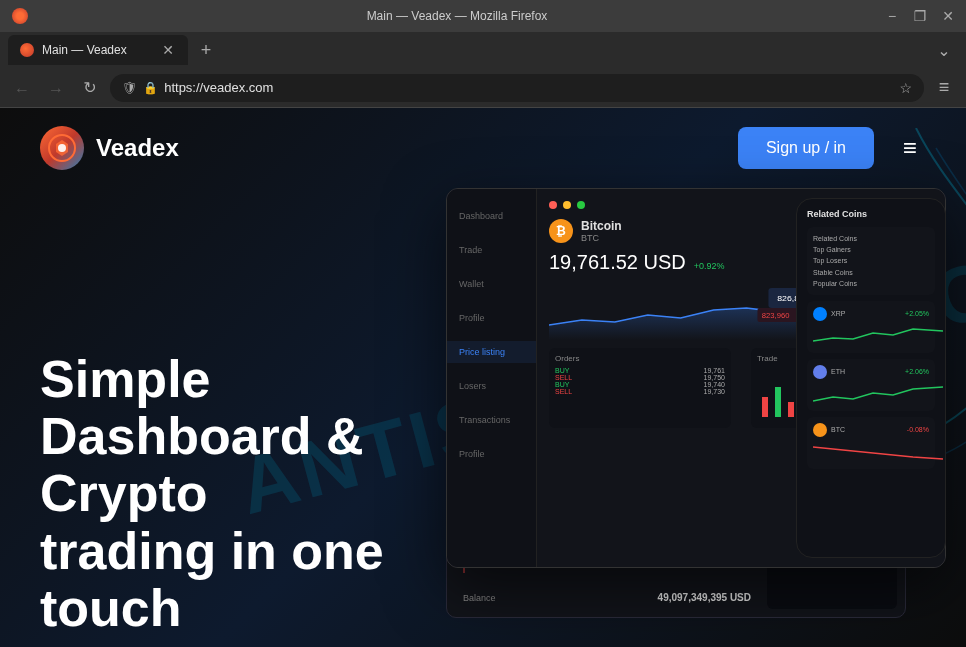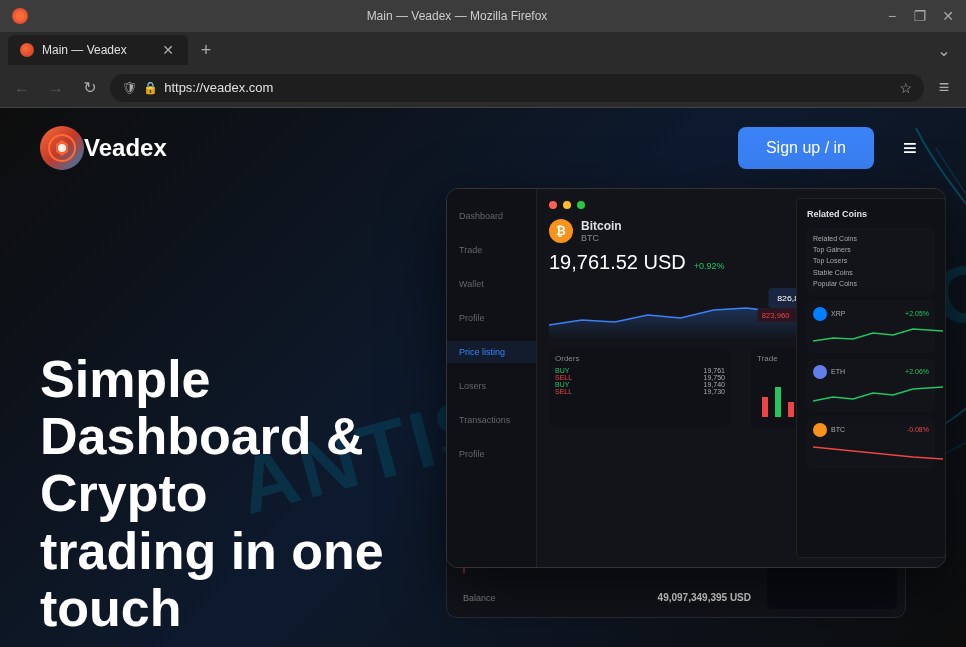--- a/index.html
+++ b/index.html
@@ -100,20 +100,21 @@
       z-index: 10;
       background: transparent;
       display: flex;
       align-items: center;
       padding: 0 40px;
       height: 80px;
     }
     .site-logo {
       display: flex;
       align-items: center;
+      gap: 12px;
     }
     .site-logo-icon {
       width: 44px; height: 44px;
       border-radius: 50%;
       background: linear-gradient(135deg, #ff6b35 0%, #c0392b 50%, #2980b9 100%);
       display: flex; align-items: center; justify-content: center;
       font-size: 20px;
     }
     .site-logo-text {
       color: #fff;
@@ -319,21 +320,21 @@
     .order-sell { color: #ef4444; }
 
     
     .related-panel {
       position: absolute;
       right: 20px;
       top: 90px;
       width: 150px;
       height: 360px;
       background: #0f1117;
-      border-radius: 4px;
+      border-radius: 16px;
       border: 1px solid #222;
       padding: 10px;
       z-index: 11;
     }
     .related-title { font-size: 9px; color: #e0e0e0; font-weight: 600; margin-bottom: 8px; }
     .related-item {
       background: #12141a;
       border-radius: 6px;
       padding: 6px;
       margin-bottom: 6px;

